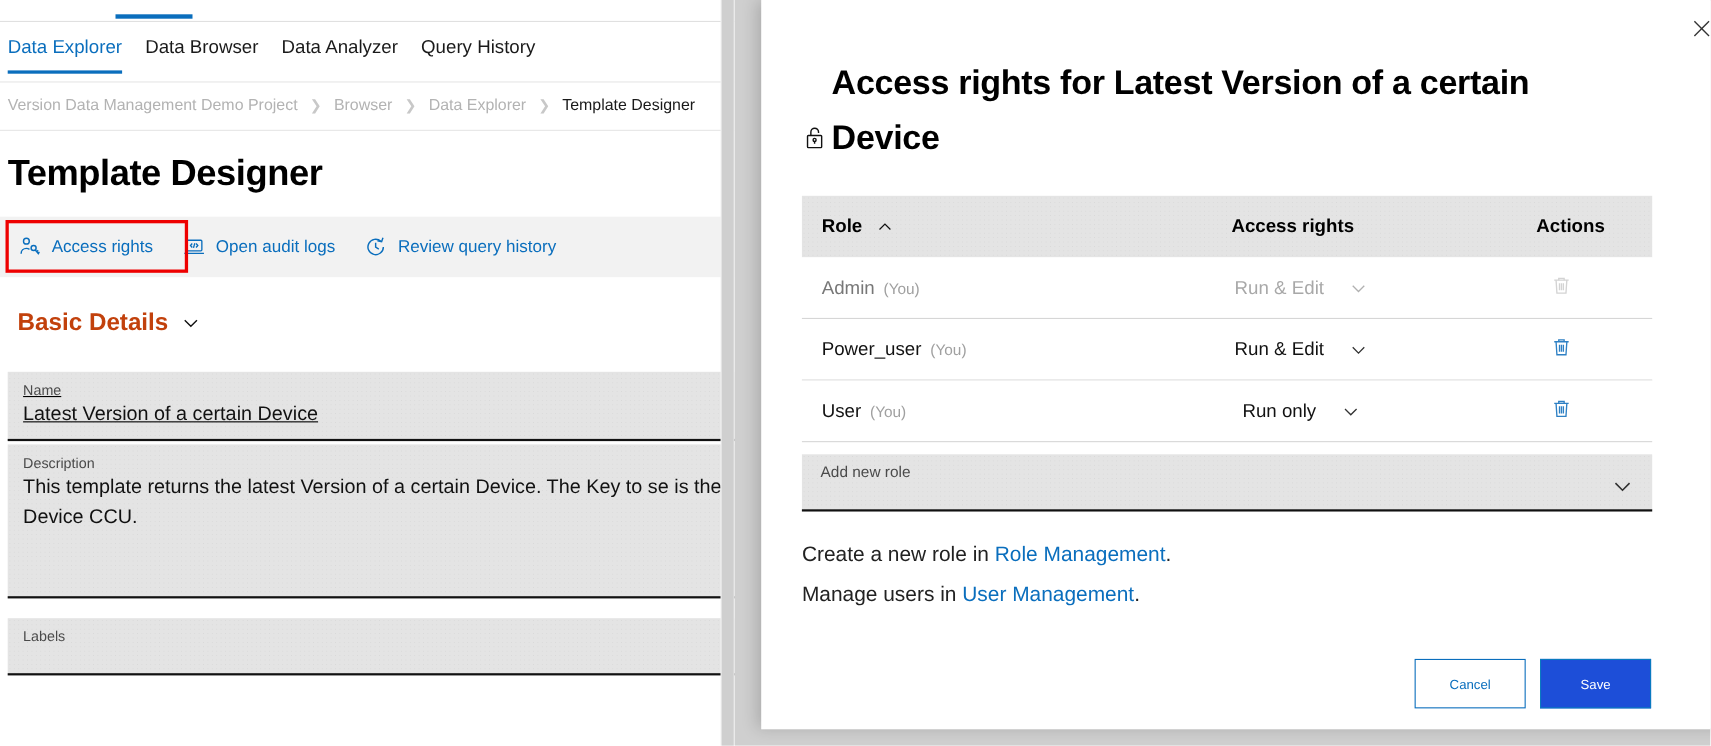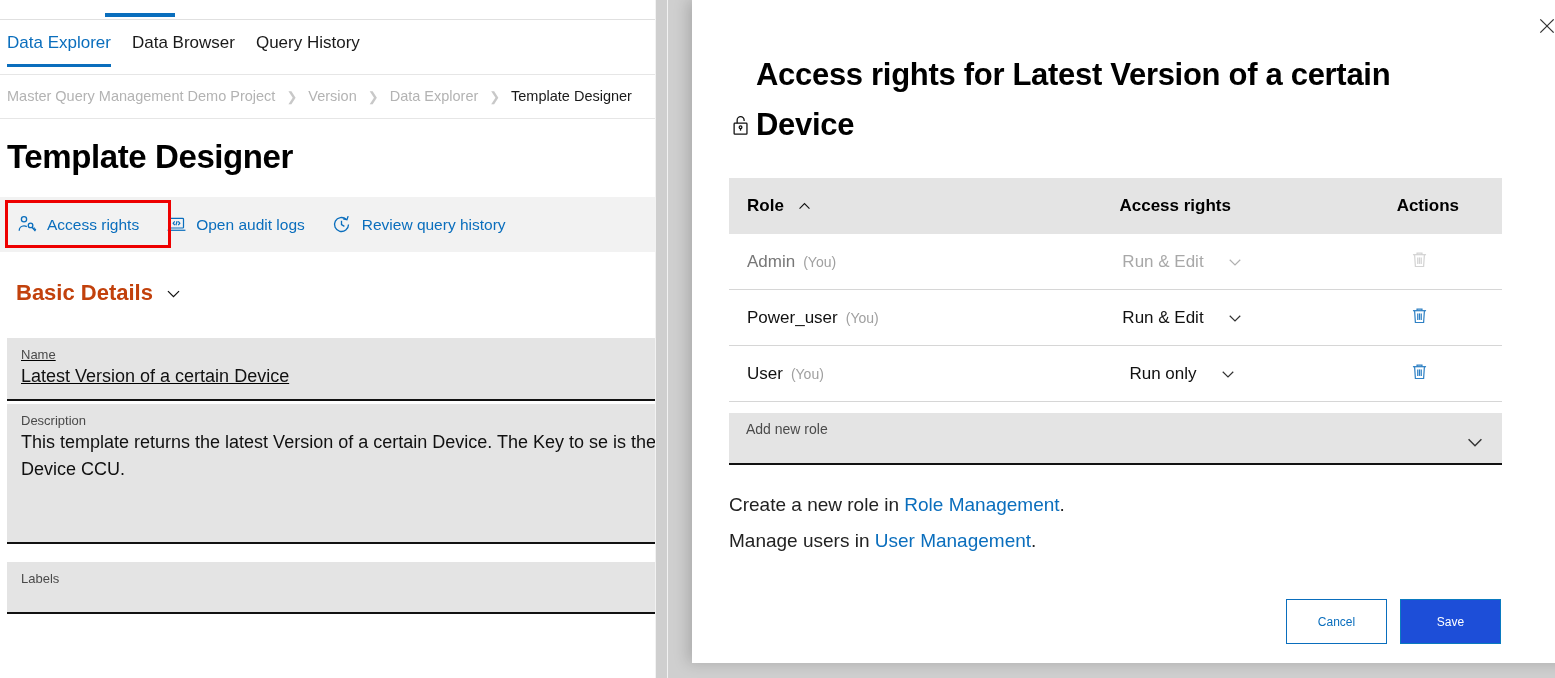--- a/index.html
+++ b/index.html
@@ -340,27 +340,28 @@
 
 <div id="page-root">
 
   <div class="tabstrip-top">
     <div class="active-indicator"></div>
   </div>
 
   <div class="tabs-row">
     <div class="tab-item active">Data Explorer</div>
     <div class="tab-item">Data Browser</div>
+    <div class="tab-item">Data Analyzer</div>
     <div class="tab-item">Query History</div>
   </div>
 
   <div class="breadcrumb">
-    <span>Master Query Management Demo Project</span>
+    <span>Version Data Management Demo Project</span>
     <span class="sep">❯</span>
-    <span>Version</span>
+    <span>Browser</span>
     <span class="sep">❯</span>
     <span>Data Explorer</span>
     <span class="sep">❯</span>
     <span class="current">Template Designer</span>
   </div>
   <div class="breadcrumb-rule"></div>
 
   <div class="page-title">Template Designer</div>
 
   <div class="action-bar">

